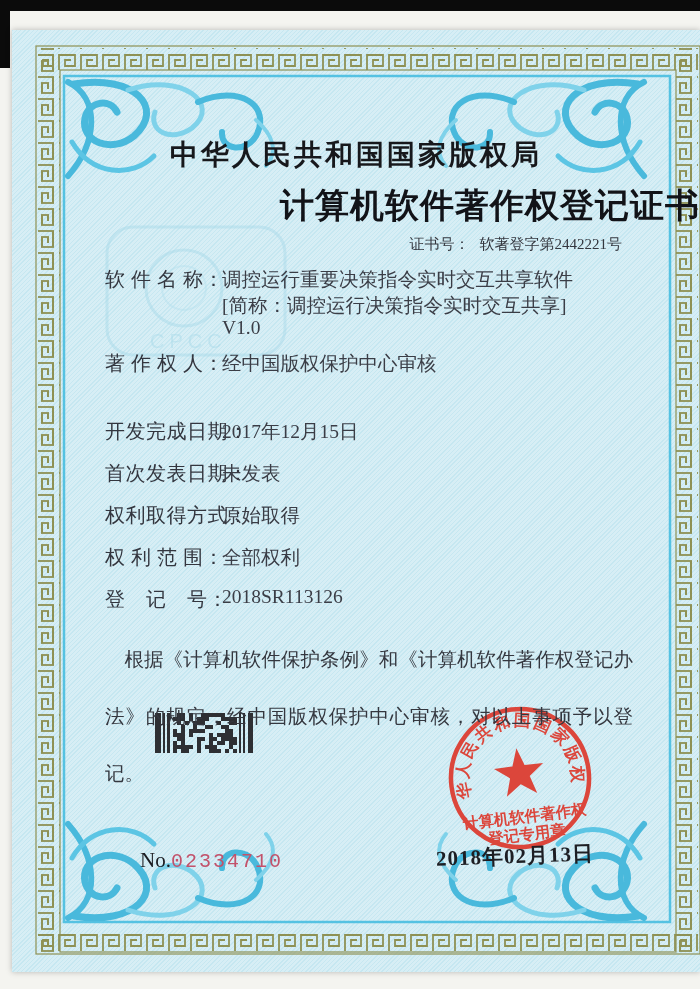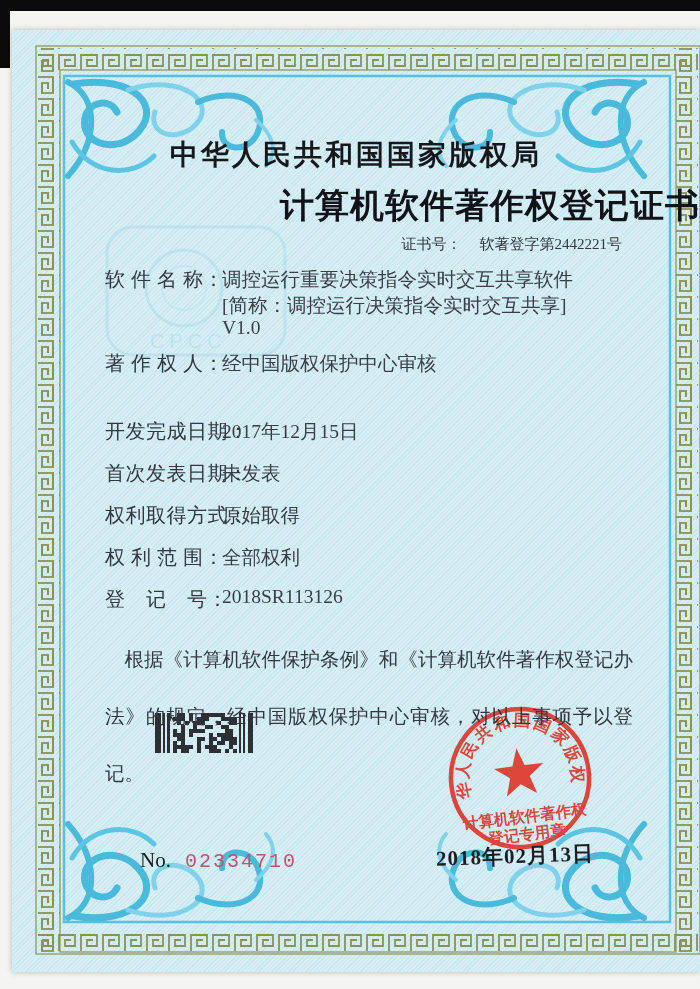--- a/index.html
+++ b/index.html
@@ -9,26 +9,26 @@
   .paper{position:absolute;left:12px;top:30px;width:688px;height:942px;
     background:
       repeating-linear-gradient(135deg, rgba(92,188,214,.14) 0 1px, rgba(255,255,255,0) 1px 3px),
       #d7eef5;
     box-shadow:0 0 6px rgba(0,0,0,.25);}
   .deco{position:absolute;left:0;top:0;z-index:1;}
   .txt{position:absolute;z-index:2;color:#2b2e37;}
   .title1{left:0;top:106px;width:688px;text-align:center;font-size:28px;font-weight:700;letter-spacing:3px;color:#17181c;}
   .title2{left:0;top:153px;width:688px;text-align:right;font-size:34px;font-weight:700;letter-spacing:1px;color:#121318;}
   .certno{right:78px;top:205px;font-size:15px;color:#33363e;}
-  .certno .lbl{margin-right:18px;font-family:Liberation Serif, serif;}
+  .certno .lbl{margin-right:10px;font-family:Liberation Serif, serif;}
   .row-label{position:absolute;left:93px;font-size:20px;letter-spacing:.5px;color:#33363f;z-index:2;}
   .row-value{position:absolute;left:210px;font-size:19.5px;color:#3a3d46;z-index:2;}
   .statement{left:93px;top:601px;width:528px;font-size:19.5px;line-height:57px;text-align:justify;text-indent:1em;color:#34373f;}
   .serial{left:128px;top:818px;font-size:21px;color:#1c1d22;}
-  .serial .num{font-family:"Liberation Mono",monospace;font-size:20px;letter-spacing:2px;color:#c2526b;margin-left:14px;}
+  .serial .num{font-family:"Liberation Mono",monospace;font-size:20px;letter-spacing:2px;color:#c2526b;}
   .stampdate{left:424px;top:812px;font-size:21px;font-weight:600;letter-spacing:1px;color:#1d1e23;transform:rotate(-2deg);}
 </style>
 </head>
 <body>
 
 <div class="scan-bar-top"></div>
 <div class="scan-bar-left"></div>
 
 <div class="paper">
 

